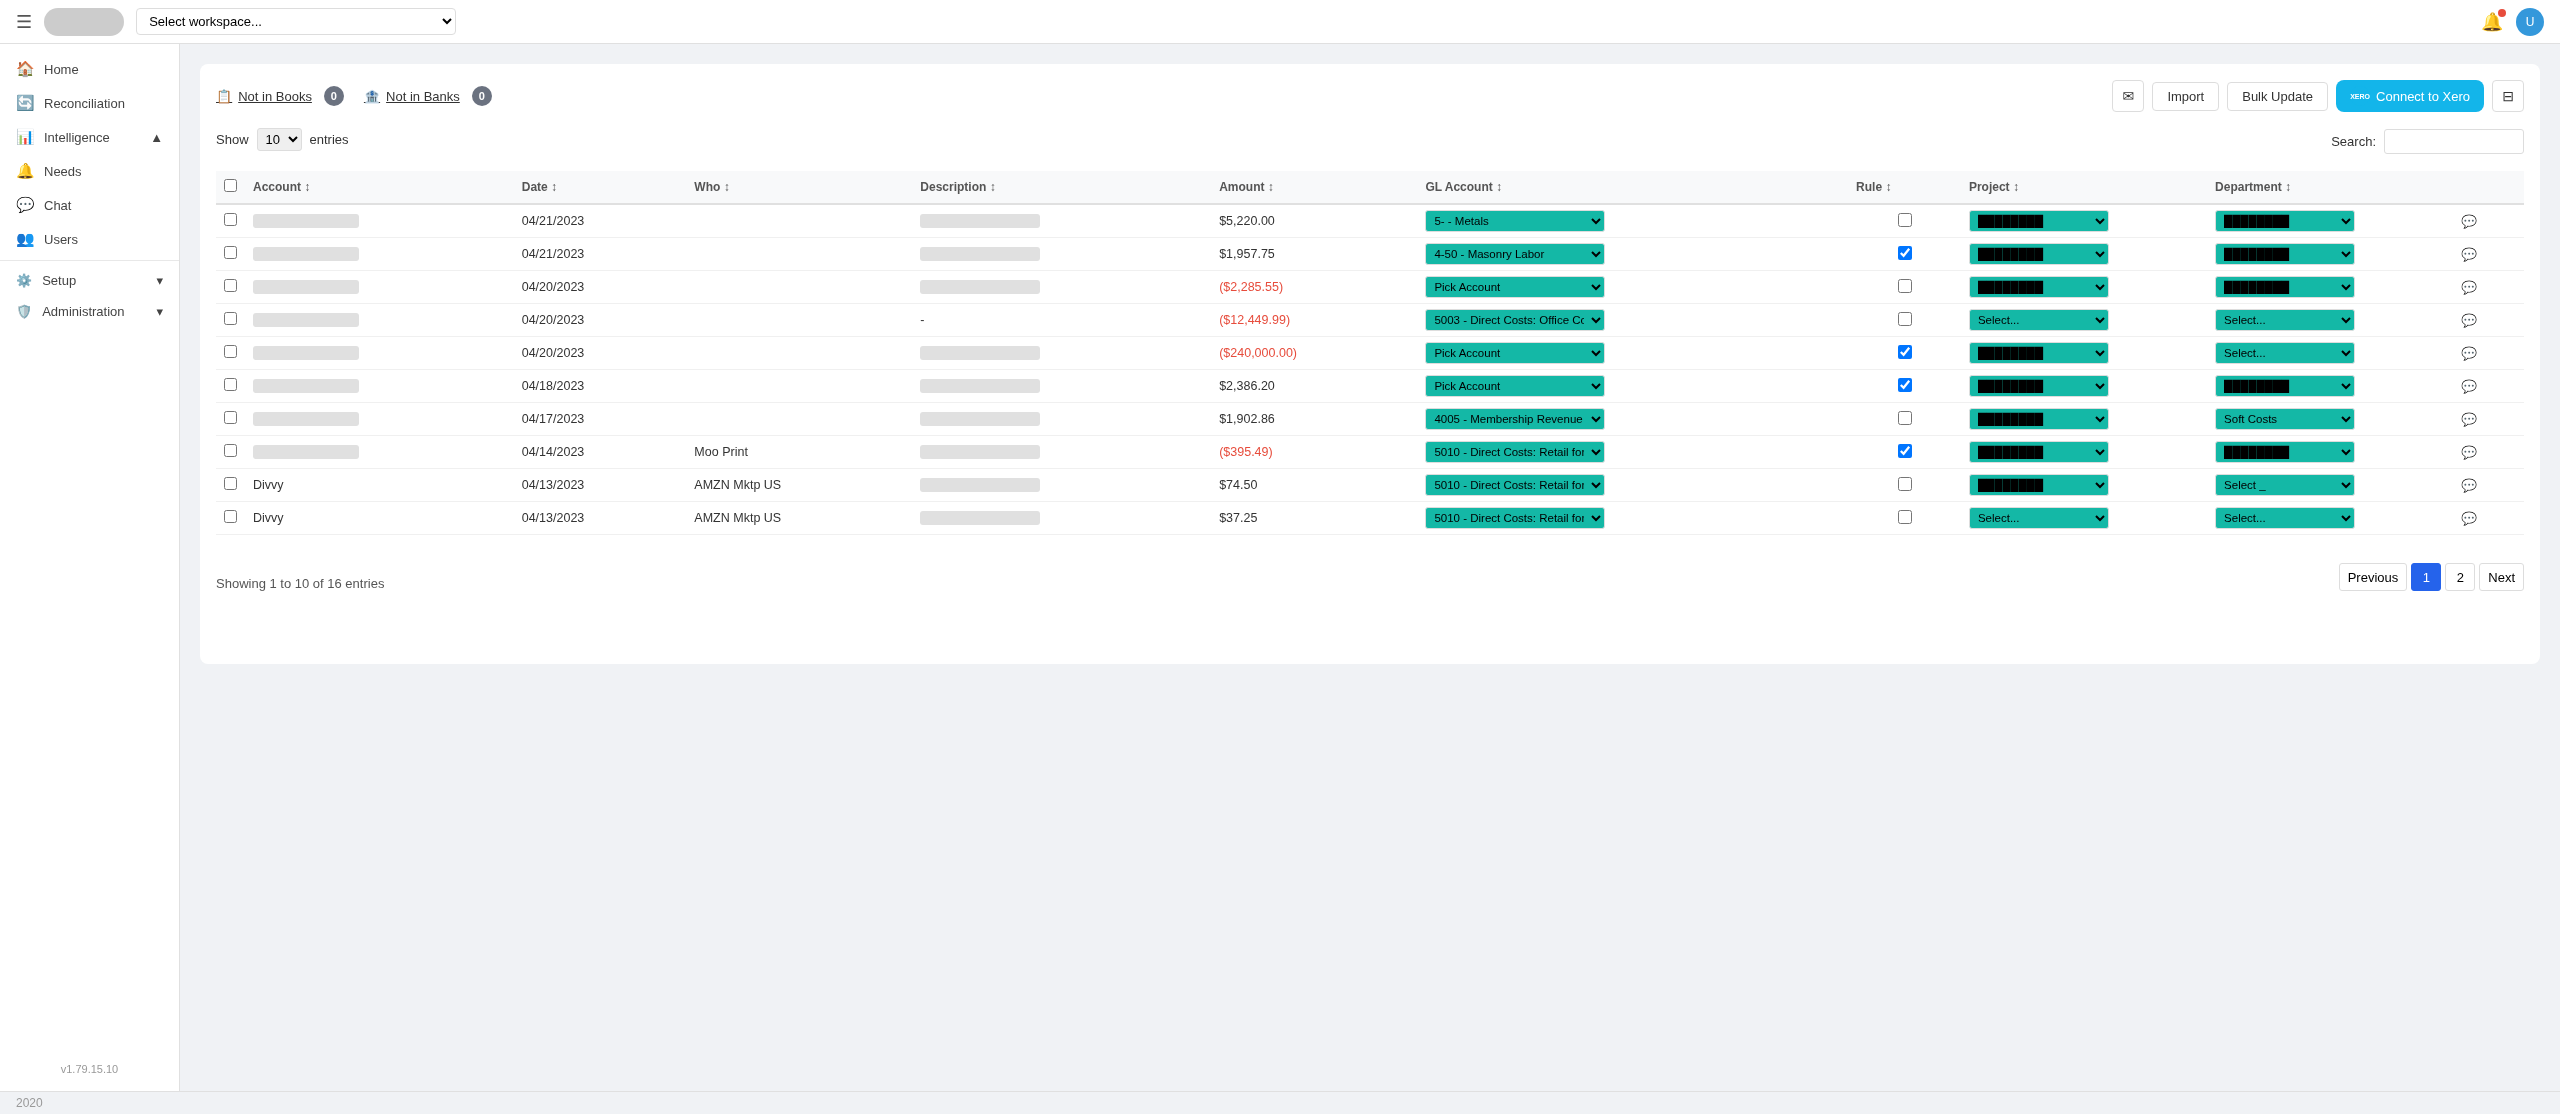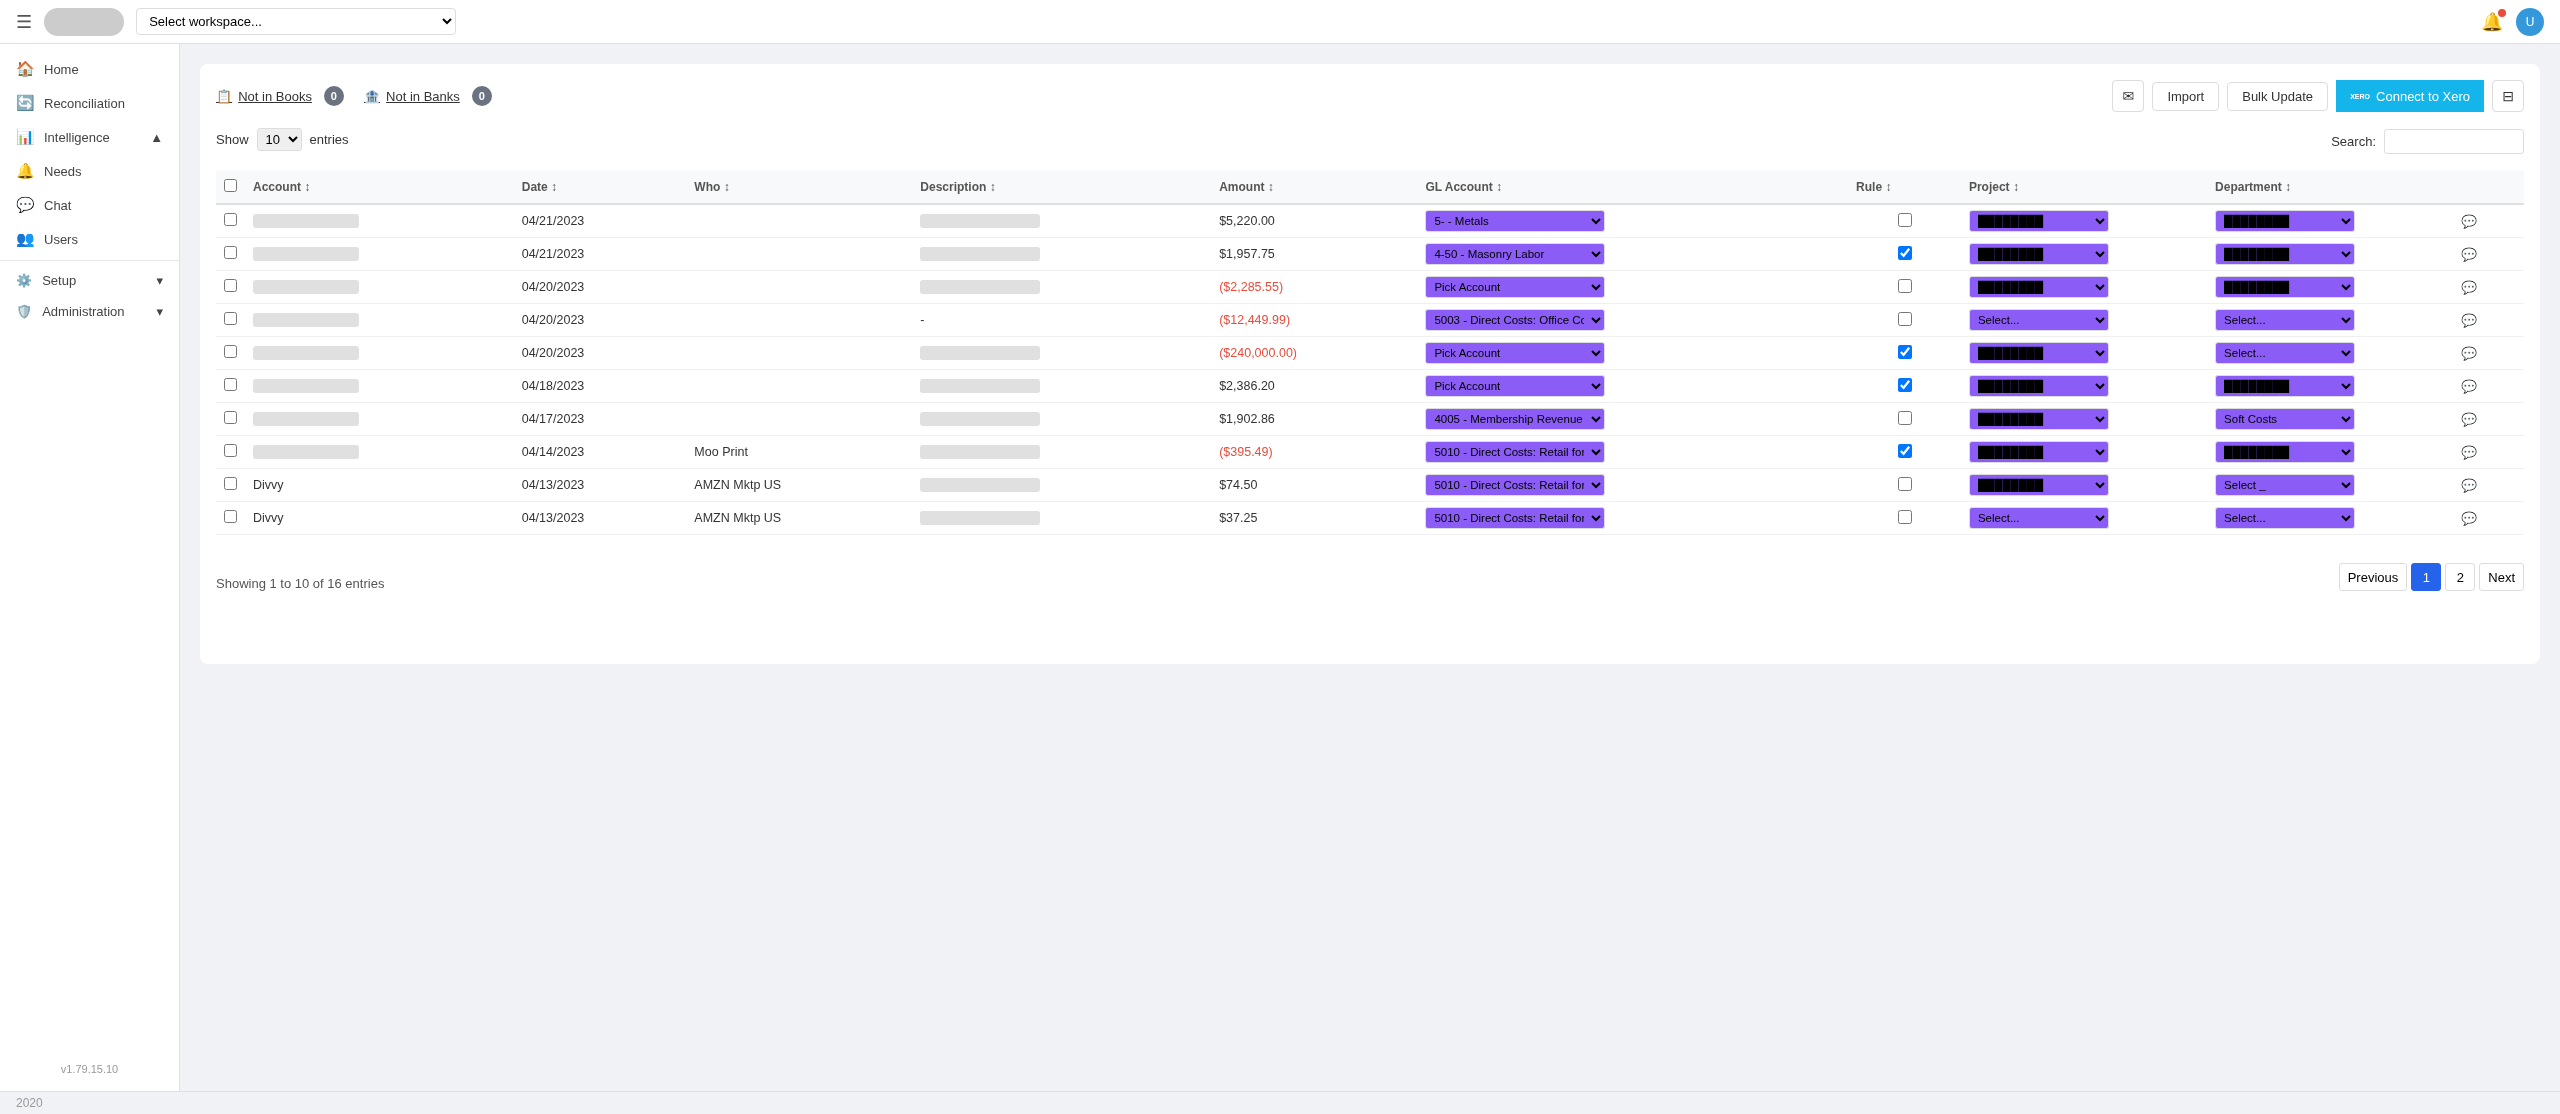--- a/index.html
+++ b/index.html
@@ -31,39 +31,39 @@
     .main { flex: 1; overflow: auto; padding: 20px; }
     .content-card { background: #fff; border-radius: 8px; padding: 16px; min-height: 600px; }
 
     
     .top-actions { display: flex; align-items: center; gap: 12px; margin-bottom: 16px; }
     .not-in-books-btn, .not-in-banks-btn { display: flex; align-items: center; gap: 6px; font-size: 13px; cursor: pointer; text-decoration: underline; color: #333; border: none; background: none; padding: 0; }
     .badge { display: inline-flex; align-items: center; justify-content: center; width: 20px; height: 20px; border-radius: 50%; background: #f97316; color: #fff; font-size: 11px; font-weight: 600; }
     .badge.zero { background: #6b7280; }
     .actions-right { margin-left: auto; display: flex; align-items: center; gap: 8px; }
     .btn { padding: 6px 14px; border-radius: 4px; font-size: 13px; cursor: pointer; border: 1px solid #ddd; background: #fff; color: #333; }
-    .btn-xero { background: #13b5ea; color: #fff; border: none; display: flex; align-items: center; gap: 6px; padding: 6px 14px; border-radius: 0; font-size: 13px; cursor: pointer; }
+    .btn-xero { background: #13b5ea; color: #fff; border: none; display: flex; align-items: center; gap: 6px; padding: 6px 14px; border-radius: 8px; font-size: 13px; cursor: pointer; }
     .btn-icon { width: 32px; height: 32px; border: 1px solid #ddd; border-radius: 4px; background: #fff; display: flex; align-items: center; justify-content: center; cursor: pointer; font-size: 14px; }
     .xero-logo { width: 20px; height: 20px; background: #13b5ea; border-radius: 50%; display: flex; align-items: center; justify-content: center; color: #fff; font-size: 10px; font-weight: bold; }
 
     
     .show-row { display: flex; align-items: center; gap: 8px; margin-bottom: 12px; font-size: 13px; }
     .show-select { border: 1px solid #ddd; border-radius: 3px; padding: 2px 4px; font-size: 13px; }
     .search-row { display: flex; align-items: center; gap: 8px; justify-content: flex-end; margin-bottom: 8px; font-size: 13px; }
     .search-input { border: 1px solid #ddd; border-radius: 3px; padding: 4px 8px; font-size: 13px; width: 140px; }
 
     
     .table-wrap { overflow-x: auto; }
     table { width: 100%; border-collapse: collapse; font-size: 12.5px; }
     thead tr { background: #f8f9fa; }
     th { padding: 8px 8px; text-align: left; font-weight: 600; color: #555; border-bottom: 2px solid #e0e0e0; white-space: nowrap; font-size: 12px; }
     td { padding: 5px 8px; border-bottom: 1px solid #f0f0f0; vertical-align: middle; }
     .checkbox-cell { width: 28px; }
     .amount-neg { color: #e74c3c; }
-    .table-select { border: 1px solid #ddd; border-radius: 3px; padding: 3px 4px; font-size: 11.5px; width: 100%; max-width: 180px; background: #8b5cf6; }
+    .table-select { border: 1px solid #ddd; border-radius: 3px; padding: 3px 4px; font-size: 11.5px; width: 100%; max-width: 180px; background: #14b8a6; }
     .project-select { max-width: 140px; }
     .dept-select { max-width: 140px; }
     .chat-icon { color: #9ca3af; font-size: 14px; cursor: pointer; }
     .chat-icon.blue { color: #3b82f6; }
     .rule-check { width: 14px; height: 14px; }
 
     
     .pagination { display: flex; align-items: center; gap: 4px; justify-content: flex-end; margin-top: 16px; }
     .page-info { font-size: 13px; color: #555; margin-right: auto; }
     .page-btn { min-width: 30px; height: 28px; border: 1px solid #ddd; border-radius: 3px; background: #fff; font-size: 13px; cursor: pointer; padding: 0 8px; }

